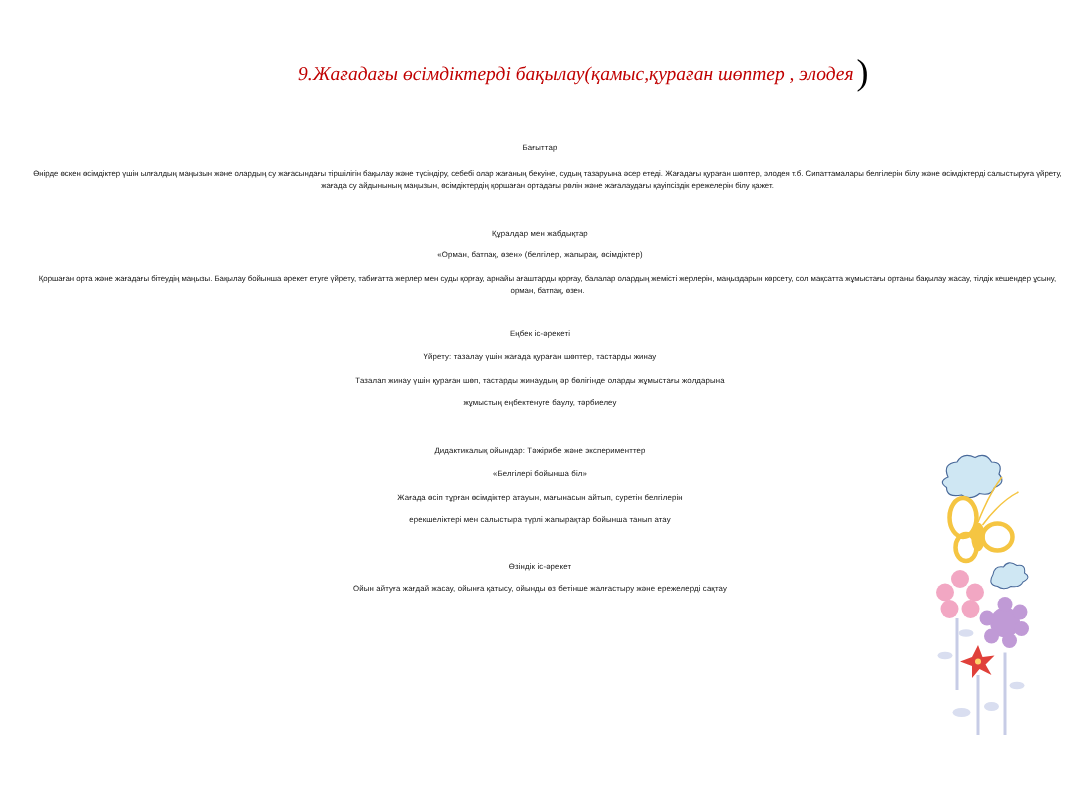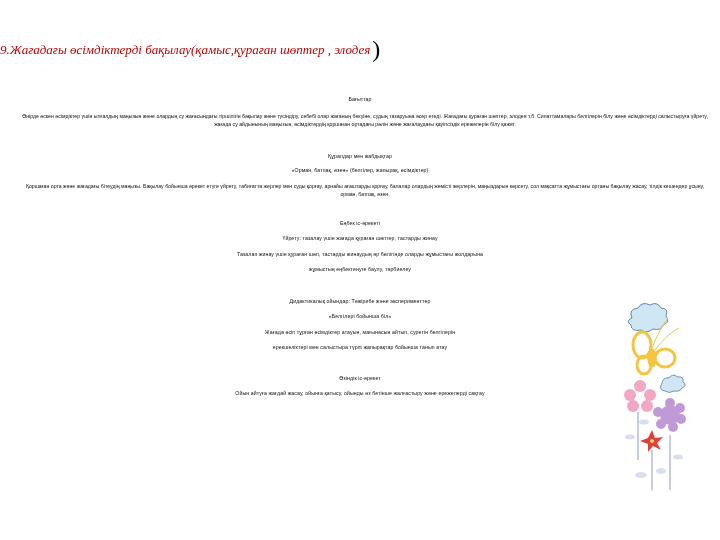--- a/index.html
+++ b/index.html
@@ -1,17 +1,17 @@
 <!DOCTYPE html>
 <html><head>
 <meta charset="utf-8">
 <style>
   html, body { margin:0; padding:0; }
   body { width:720px; height:540px; background:#ffffff; position:relative; overflow:hidden; font-family:"Liberation Sans", sans-serif; color:#000; }
-  .title { position:absolute; left:0; top:36px; width:579px; text-align:left; font-family:"Liberation Serif", serif; font-style:italic; font-size:13px; color:#c00000; }
+  .title { position:absolute; left:0; top:36px; width:579px; text-align:right; font-family:"Liberation Serif", serif; font-style:italic; font-size:13px; color:#c00000; }
   .title .paren { font-size:24px; color:#000; font-style:normal; vertical-align:-3px; margin-left:2px; }
   .line { position:absolute; left:0; width:720px; text-align:center; font-size:5.2px; line-height:7px; color:#111; letter-spacing:0.1px; }
   .para { position:absolute; text-align:center; font-size:5.2px; line-height:7.5px; color:#111; }
   .art { position:absolute; left:600px; top:300px; width:120px; height:220px; }
 </style>
 </head>
 <body>
 
 <div class="title">
   <span>9.Жағадағы өсімдіктерді бақылау(қамыс,қураған шөптер , элодея</span><span class="paren">)</span>

